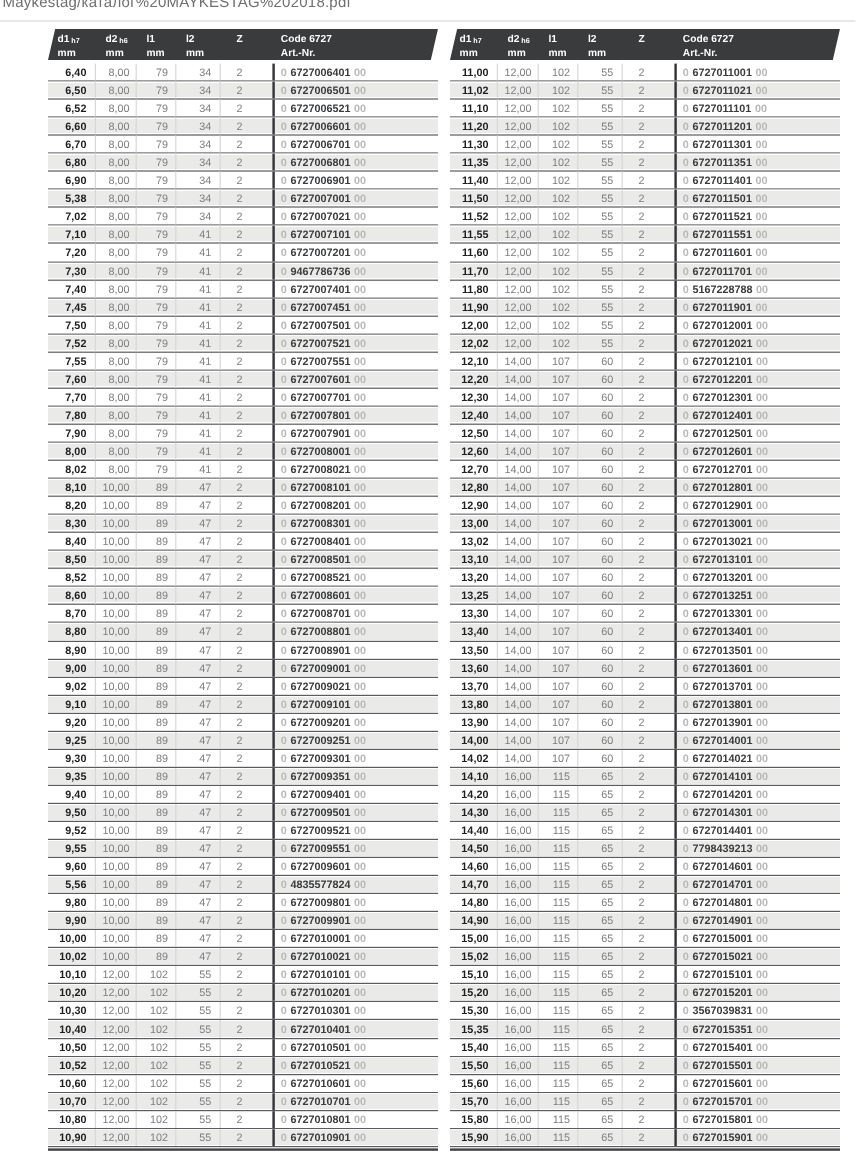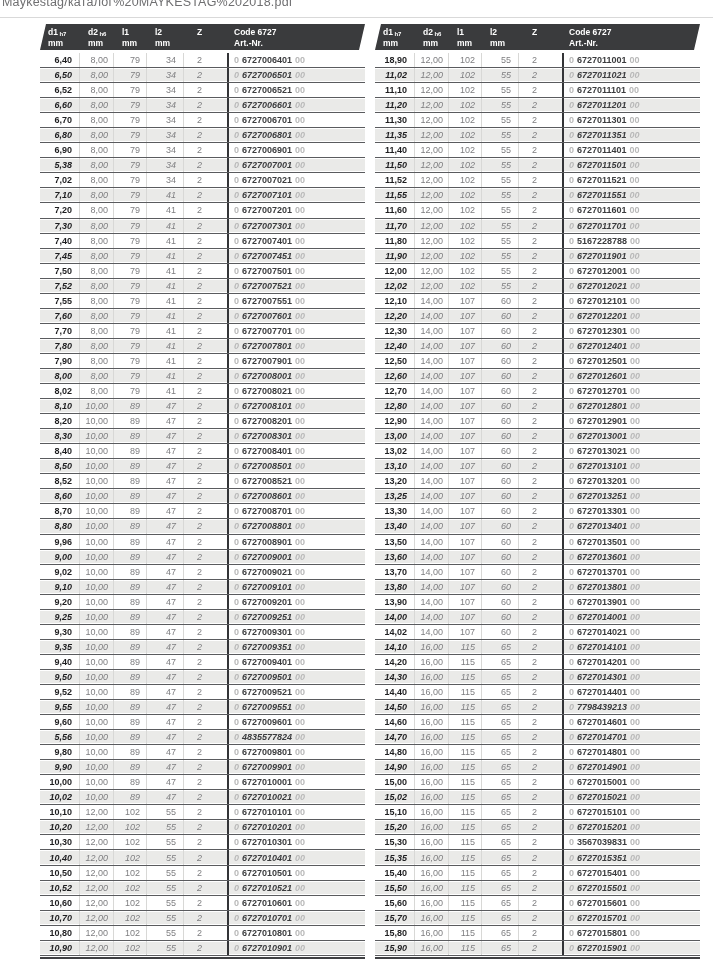--- a/index.html
+++ b/index.html
@@ -27,21 +27,21 @@
   .hc{padding-left:8px; font-size:8.5px; font-weight:bold; line-height:10px; white-space:nowrap;}
   .hc:nth-child(5){padding-left:13px;}
   .hc:nth-child(6){padding-left:7px;}
   .hsub{font-size:6px; font-weight:bold; margin-left:1.5px; position:relative; top:1px;}
 
   .row{
     display:grid; grid-template-columns:40px 34px 33px 37px 43px 1fr;
     height:15.05px; align-items:center; font-size:9px;
     border-bottom:1px solid var(--row_line);
   }
-  .row.alt{background:linear-gradient(to bottom,#fff 0,#fff 1px,var(--stripe) 1px,var(--stripe) calc(100% - 1px),#fff calc(100% - 1px),#fff 100%);font-style:italic;}
+  .row.alt{background:linear-gradient(to bottom,#fff 0,#fff 1px,var(--stripe) 1px,var(--stripe) calc(100% - 1px),#fff calc(100% - 1px),#fff 100%);}
   .cell{height:100%; display:flex; align-items:center;}
   .c-d1{justify-content:flex-end; padding-right:7px; font-weight:bold; color:var(--text_dark); border-right:1px solid var(--col_line);}
   .c-d2{justify-content:flex-end; padding-right:5px; color:var(--text_gray); border-right:1px solid var(--col_line);}
   .c-l1{justify-content:flex-end; padding-right:6px; color:var(--text_gray); border-right:1px solid var(--col_line);}
   .c-l2{justify-content:flex-end; padding-right:7px; color:var(--text_gray); border-right:1px solid var(--col_line);}
   .c-z{padding-left:13px; color:var(--text_gray);}
   .c-code{border-left:2px solid var(--code_line); padding-left:5px; white-space:nowrap;}
   .code-light{color:var(--code_light); font-weight:bold;}
   .code-main{color:#3b3c3e; font-weight:bold; margin:0 3px;}
 
@@ -233,21 +233,21 @@
   </div>
 
   <div class="row alt">
     <span class="cell c-d1">7,30</span>
     <span class="cell c-d2">8,00</span>
     <span class="cell c-l1">79</span>
     <span class="cell c-l2">41</span>
     <span class="cell c-z">2</span>
     <span class="cell c-code">
             <span class="code-light">0</span>
-            <span class="code-main">6727007301</span>
+            <span class="code-main">9467786736</span>
             <span class="code-light">00</span>
           </span>
   </div>
 
   <div class="row">
     <span class="cell c-d1">7,40</span>
     <span class="cell c-d2">8,00</span>
     <span class="cell c-l1">79</span>
     <span class="cell c-l2">41</span>
     <span class="cell c-z">2</span>
@@ -499,21 +499,21 @@
     <span class="cell c-l2">47</span>
     <span class="cell c-z">2</span>
     <span class="cell c-code">
             <span class="code-light">0</span>
             <span class="code-main">6727008801</span>
             <span class="code-light">00</span>
           </span>
   </div>
 
   <div class="row">
-    <span class="cell c-d1">9,96</span>
+    <span class="cell c-d1">8,90</span>
     <span class="cell c-d2">10,00</span>
     <span class="cell c-l1">89</span>
     <span class="cell c-l2">47</span>
     <span class="cell c-z">2</span>
     <span class="cell c-code">
             <span class="code-light">0</span>
             <span class="code-main">6727008901</span>
             <span class="code-light">00</span>
           </span>
   </div>
@@ -898,21 +898,21 @@
     <div class="h2"></div>
   </div>
 
   <div class="hc">
     <div class="h1"><span>Code 6727</span><span class="hsub"></span></div>
     <div class="h2">Art.-Nr.</div>
   </div>
 </div>
     <div class="tbody">
   <div class="row">
-    <span class="cell c-d1">18,90</span>
+    <span class="cell c-d1">11,00</span>
     <span class="cell c-d2">12,00</span>
     <span class="cell c-l1">102</span>
     <span class="cell c-l2">55</span>
     <span class="cell c-z">2</span>
     <span class="cell c-code">
             <span class="code-light">0</span>
             <span class="code-main">6727011001</span>
             <span class="code-light">00</span>
           </span>
   </div>

